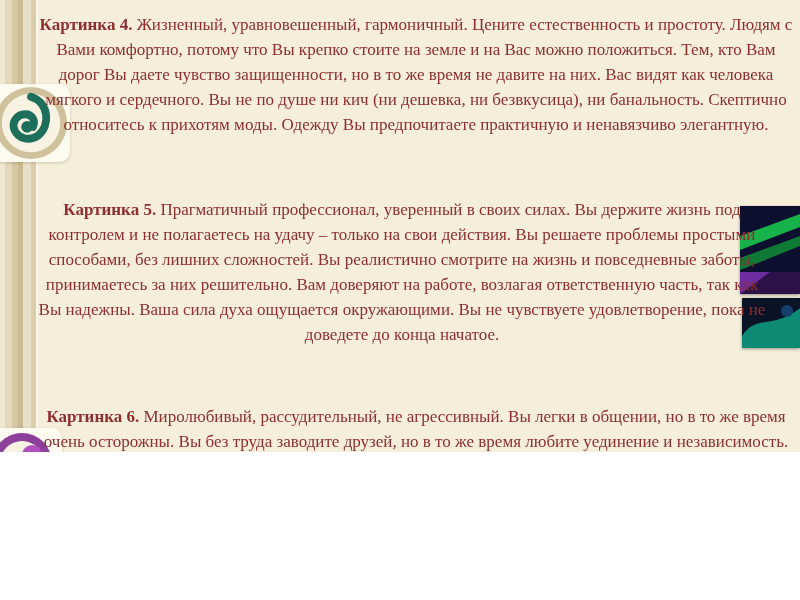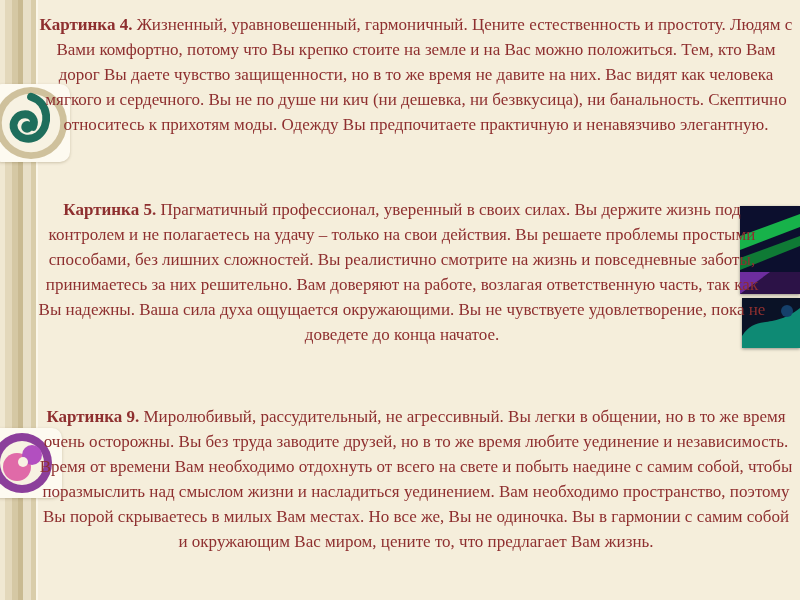--- a/index.html
+++ b/index.html
@@ -1,19 +1,19 @@
 <!DOCTYPE html>
 <html><head>
 <meta charset="utf-8">
 <style>
   html,body{margin:0;padding:0;}
   body{font-family:"Liberation Serif","DejaVu Serif",serif;}
   .slide{
     position:relative;
-    width:800px;height:600px;
+    width:800px;height:452px;
     background:#f5eedb;
     overflow:hidden;
   }
   .left-band{
     position:absolute;left:0;top:0;bottom:0;width:38px;
     background:linear-gradient(90deg,
       #f0e8d2 0px,#f0e8d2 5px,
       #e3d8bb 5px,#e3d8bb 12px,
       #d5c8a4 12px,#d5c8a4 18px,
       #c9ba92 18px,#c9ba92 23px,
@@ -94,17 +94,17 @@
     <span class="lbl">Картинка 4.</span>
     <span>Жизненный, уравновешенный, гармоничный. Цените естественность и простоту. Людям с Вами комфортно, потому что Вы крепко стоите на земле и на Вас можно положиться. Тем, кто Вам дорог Вы даете чувство защищенности, но в то же время не давите на них. Вас видят как человека мягкого и сердечного. Вы не по душе ни кич (ни дешевка, ни безвкусица), ни банальность. Скептично относитесь к прихотям моды. Одежду Вы предпочитаете практичную и ненавязчиво элегантную.</span>
   </div>
 
   <div class="para p2">
     <span class="lbl">Картинка 5.</span>
     <span>Прагматичный профессионал, уверенный в своих силах. Вы держите жизнь под контролем и не полагаетесь на удачу – только на свои действия. Вы решаете проблемы простыми способами, без лишних сложностей. Вы реалистично смотрите на жизнь и повседневные заботы, принимаетесь за них решительно. Вам доверяют на работе, возлагая ответственную часть, так как Вы надежны. Ваша сила духа ощущается окружающими. Вы не чувствуете удовлетворение, пока не доведете до конца начатое.</span>
   </div>
 
   <div class="para p3">
-    <span class="lbl">Картинка 9.</span>
+    <span class="lbl">Картинка 6.</span>
     <span>Миролюбивый, рассудительный, не агрессивный. Вы легки в общении, но в то же время очень осторожны. Вы без труда заводите друзей, но в то же время любите уединение и независимость. Время от времени Вам необходимо отдохнуть от всего на свете и побыть наедине с самим собой, чтобы поразмыслить над смыслом жизни и насладиться уединением. Вам необходимо пространство, поэтому Вы порой скрываетесь в милых Вам местах. Но все же, Вы не одиночка. Вы в гармонии с самим собой и окружающим Вас миром, цените то, что предлагает Вам жизнь.</span>
   </div>
 
 </div>
 
 </body></html>

